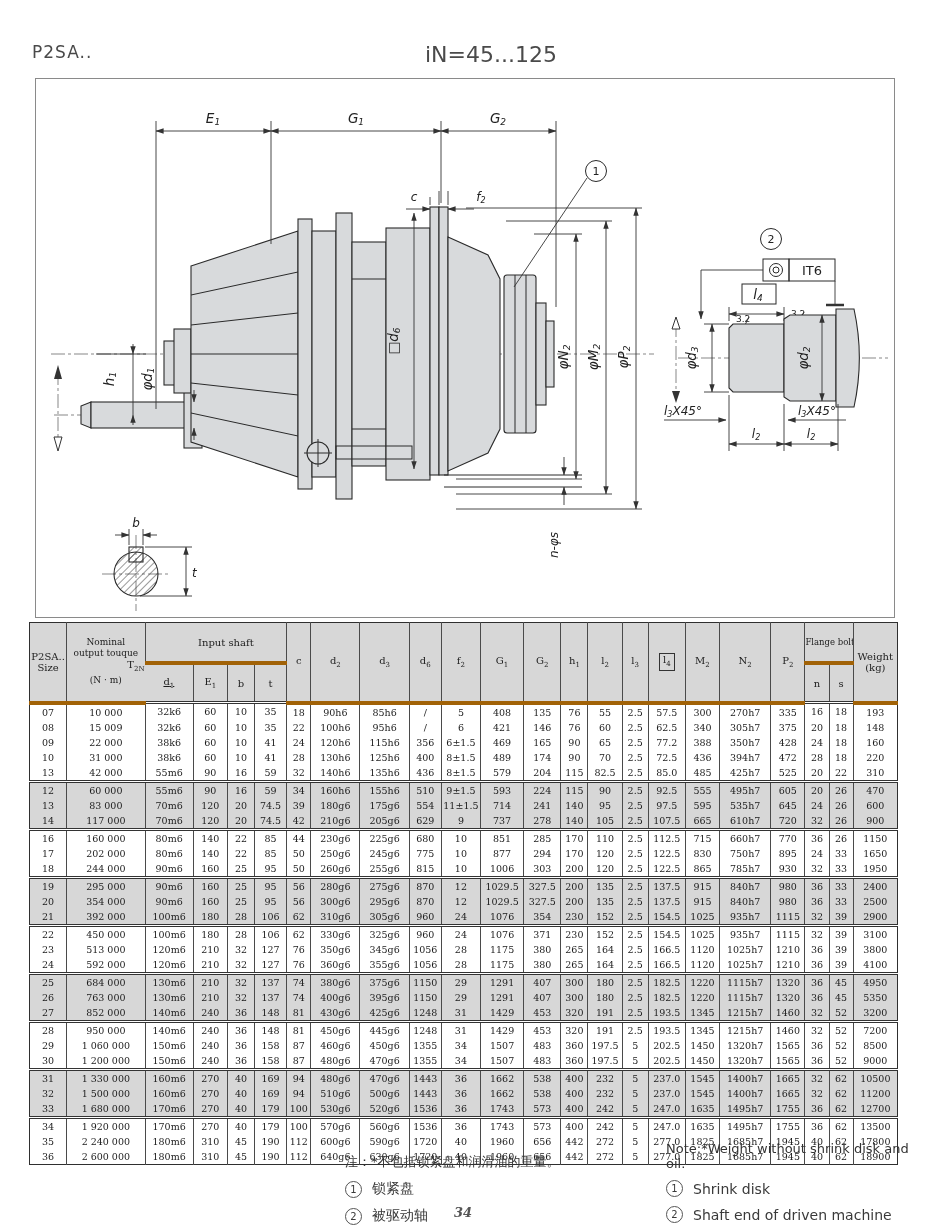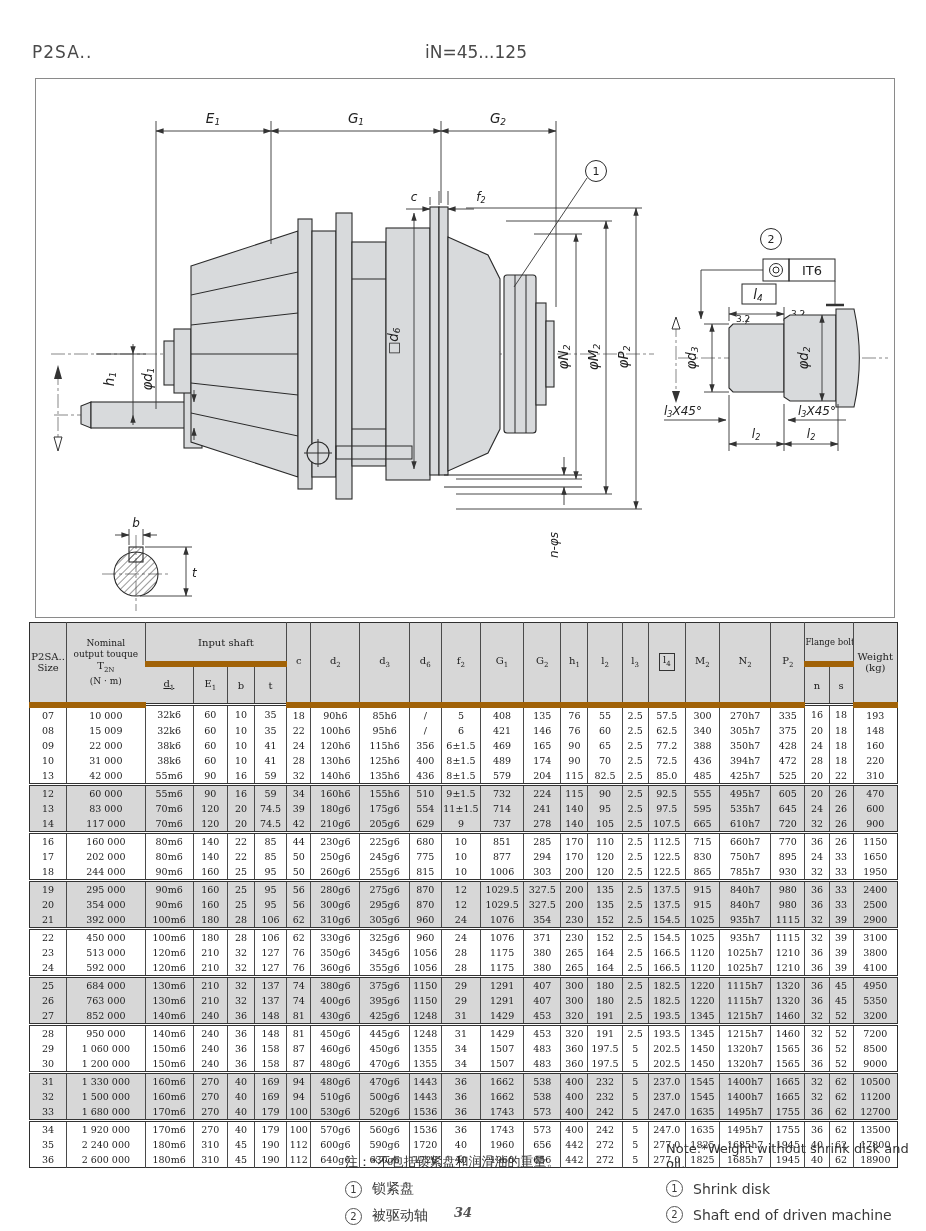--- a/index.html
+++ b/index.html
@@ -1,33 +1,33 @@
 <!DOCTYPE html>
 <html><head>
 <meta charset="utf-8">
 <style>
   html,body{margin:0;padding:0;}
   body{width:926px;height:1231px;position:relative;background:#fff;overflow:hidden;
        font-family:"DejaVu Sans",sans-serif;color:#222;}
   .top-head{position:absolute;top:42px;left:32px;width:862px;height:24px;}
   .model{position:absolute;left:0;top:0;font-size:17px;color:#4a4a4a;letter-spacing:1px;}
-  .ratio{position:absolute;left:393px;top:0;font-size:17px;color:#4a4a4a;}
+  .ratio{position:absolute;left:393px;top:0;font-size:22px;color:#4a4a4a;}
   .frame{position:absolute;top:78px;left:35px;width:858px;height:538px;border:1px solid #8a8a8a;}
   .frame svg{display:block;}
 
   
   .tbl-wrap{position:absolute;top:622px;left:29px;width:869px;}
   table{border-collapse:collapse;table-layout:fixed;width:869px;
         font-family:"DejaVu Serif",serif;font-size:9.5px;color:#1c1c1c;
         border:1.5px solid #2f2f2f;}
   th,td{border-left:1px solid #4a4a4a;padding:0;text-align:center;vertical-align:middle;
         overflow:hidden;white-space:nowrap;}
   th:first-child,td:first-child{border-left:none;}
   thead th{background:#d7d7d7;font-weight:normal;border-bottom:1px solid #4a4a4a;font-size:10px;}
-  thead tr:first-child th{border-bottom:6px solid #a16207;}
+  thead tr:first-child th{border-bottom:4px solid #a16207;}
   tbody.grp{border-top:3px double #333;}
   tbody.grp td{height:15px;background:#fff;}
   tbody.grp.shaded td{background:#d7d7d7;}
   sub{font-size:7px;}
   .hd-lines div{line-height:11px;}
   .boxed{border:1px solid #333;padding:0 3px;display:inline-block;line-height:12px;}
 
   
   .notes{position:absolute;top:1141px;left:0;width:926px;font-size:13px;color:#333;}
   .note-cn{position:absolute;left:345px;top:12px;width:300px;}
@@ -300,21 +300,21 @@
   </colgroup>
   <thead>
     <tr>
       <th rowspan="2" class="hd-lines">
         <div>P2SA..</div>
             <div>Size</div>
       </th>
       <th rowspan="2" class="hd-lines" style="font-size:9px;">
         <div>Nominal</div>
         <div>output touque</div>
-        <div style="font-size:10px;"><span>T</span><sub>2N</sub></div>
+        <div style="font-size:10px;text-align:right;"><span>T</span><sub>2N</sub></div>
         <div>(N · m)</div>
       </th>
       <th colspan="4" style="height:38px;padding-left:20px;">Input shaft</th>
       <th rowspan="2"><span>c</span><sub></sub></th>
       <th rowspan="2"><span>d</span><sub>2</sub></th>
       <th rowspan="2"><span>d</span><sub>3</sub></th>
       <th rowspan="2"><span>d</span><sub>6</sub></th>
       <th rowspan="2"><span>f</span><sub>2</sub></th>
       <th rowspan="2"><span>G</span><sub>1</sub></th>
       <th rowspan="2"><span>G</span><sub>2</sub></th>
@@ -473,21 +473,21 @@
           <td>60 000</td>
           <td>55m6</td>
           <td>90</td>
           <td>16</td>
           <td>59</td>
           <td>34</td>
           <td>160h6</td>
           <td>155h6</td>
           <td>510</td>
           <td>9±1.5</td>
-          <td>732</td>
+          <td>593</td>
           <td>224</td>
           <td>115</td>
           <td>90</td>
           <td>2.5</td>
           <td>92.5</td>
           <td>555</td>
           <td>495h7</td>
           <td>605</td>
           <td>20</td>
           <td>26</td>

